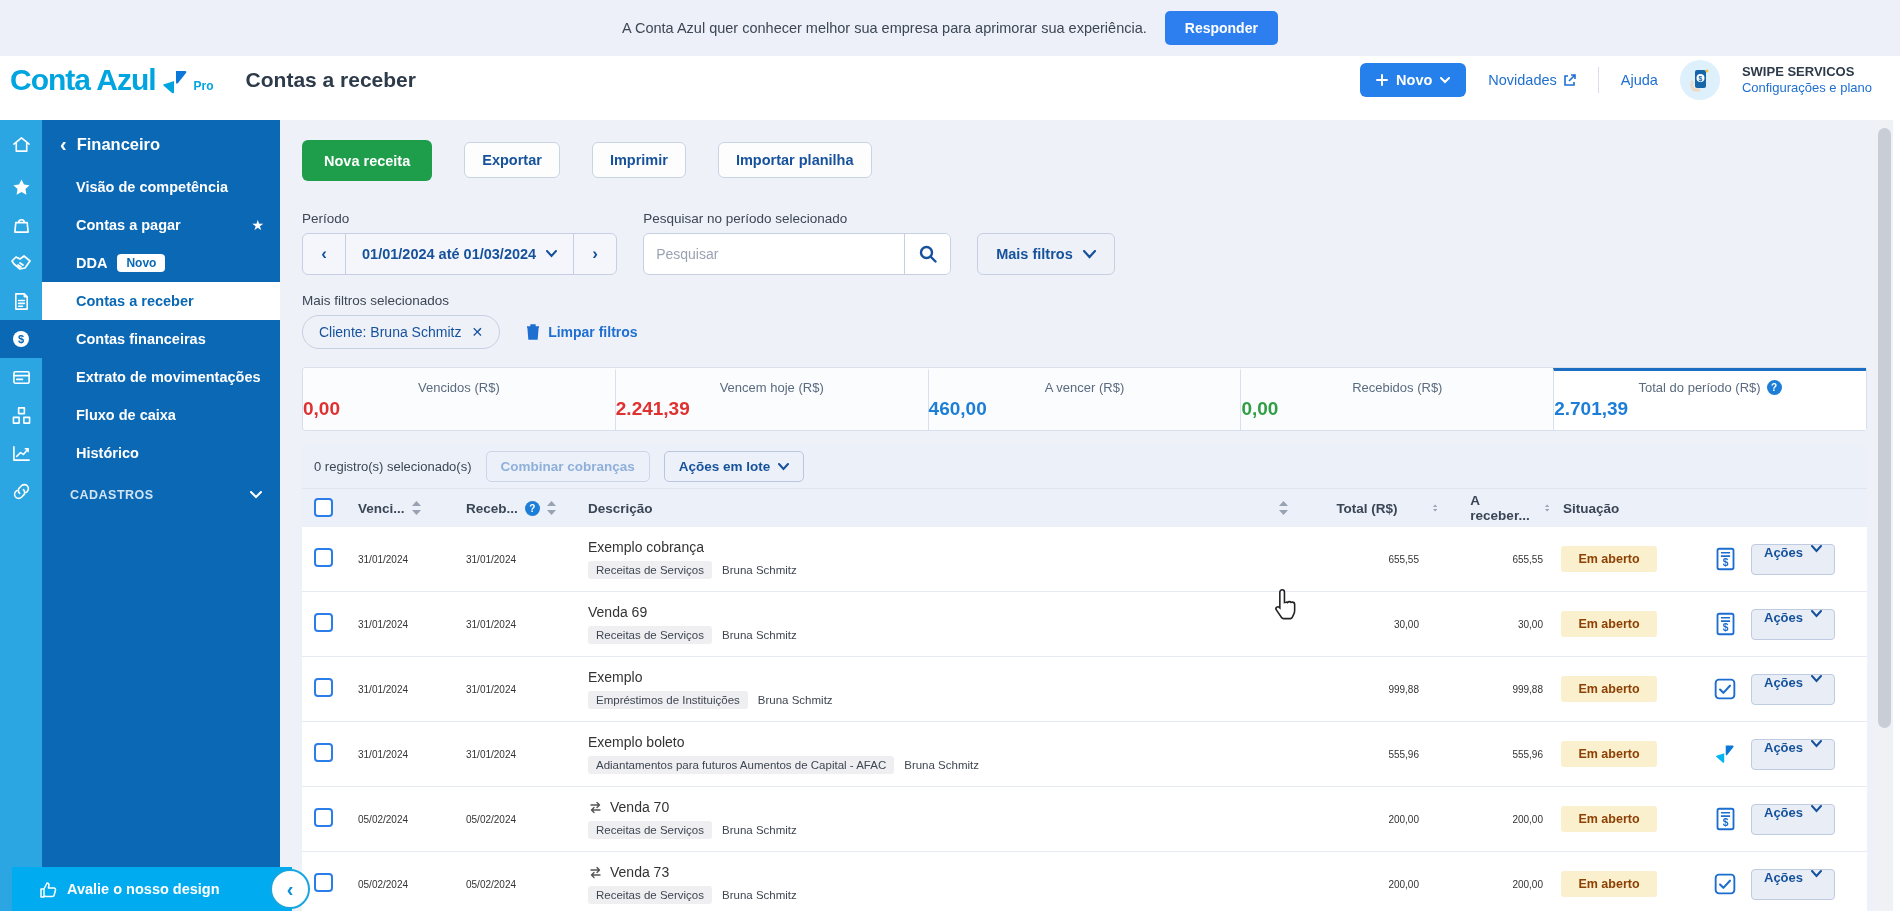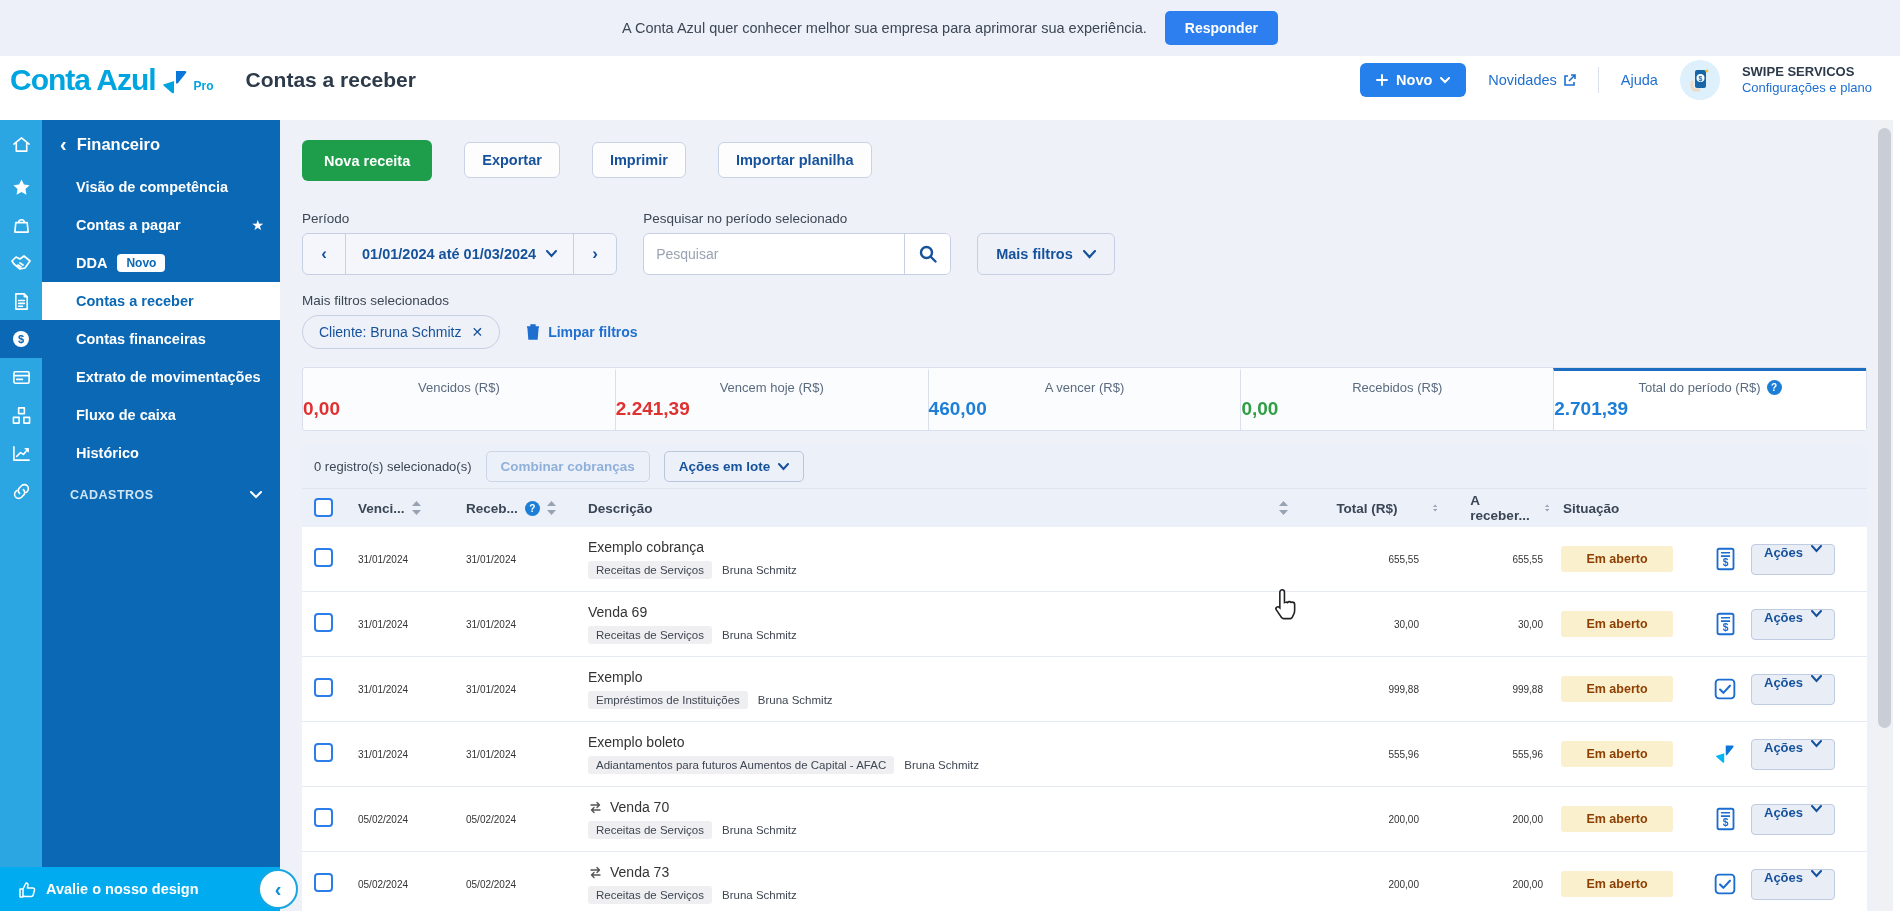--- a/index.html
+++ b/index.html
@@ -40,21 +40,21 @@
   .panel-header { height:48px; display:flex; align-items:center; gap:10px; color:#fff; font-size:16.5px; font-weight:bold; padding-left:18px; cursor:pointer; }
   .panel-header .back { font-size:20px; font-weight:bold; }
   .menu-item { height:38px; display:flex; align-items:center; color:#fff; font-size:14.5px; font-weight:600; padding:0 16px 0 34px; cursor:pointer; }
   .menu-item.active { background:#fff; color:#0b68b4; }
   .menu-item .pin-star { margin-left:auto; font-size:14px; }
   .menu-badge { background:#fff; color:#0b68b4; font-size:12px; font-weight:bold; border-radius:4px; padding:2px 9px; margin-left:10px; }
   .cadastros { height:38px; display:flex; align-items:center; color:#cfe4f5; font-size:12.5px; font-weight:600; letter-spacing:.5px; padding:0 18px 0 28px; margin-top:4px; cursor:pointer; }
   .cadastros svg { margin-left:auto; }
 
   
-  .rate-bar { position:absolute; left:0; bottom:0; width:280px; height:44px; background:#00acef; color:#fff; display:flex; align-items:center; gap:10px; padding-left:19px; font-size:14.5px; font-weight:bold; z-index:5; cursor:pointer; }
+  .rate-bar { position:absolute; left:12px; bottom:0; width:280px; height:44px; background:#00acef; color:#fff; display:flex; align-items:center; gap:10px; padding-left:28px; font-size:14.5px; font-weight:bold; z-index:5; cursor:pointer; }
   .collapse-btn { position:absolute; right:-18px; top:2px; width:40px; height:40px; border-radius:50%; background:#fff; border:2px solid #18a6e0; color:#0d8fd6; font-size:20px; font-weight:bold; cursor:pointer; display:flex; align-items:center; justify-content:center; font-family:inherit; }
 
   
   .main { flex:1; background:#eef1f8; padding:20px 10px 0 22px; overflow:hidden; position:relative; }
 
   .toolbar { display:flex; gap:32px; }
   .btn-primary { background:#1e9e4a; color:#fff; border:none; border-radius:6px; font-size:14.5px; font-weight:bold; padding:0 22px; height:41px; cursor:pointer; font-family:inherit; }
   .btn-outline { background:#fdfdfe; color:#16529c; border:1px solid #c9d3e6; border-radius:6px; font-size:14.5px; font-weight:600; padding:0 17px; height:36px; margin-top:2px; cursor:pointer; font-family:inherit; }
 
   .filters-row { display:flex; align-items:flex-end; gap:26px; margin-top:30px; }
@@ -96,21 +96,21 @@
   .thead { background:#ecf0f8; height:38px; font-size:13.5px; font-weight:600; color:#3a4656; }
   .th { display:flex; align-items:center; gap:7px; }
   .num { justify-content:center; text-align:right; padding-right:6px; }
   .row { background:#fff; border-bottom:1px solid #e6eaf2; height:65px; }
   .cb { width:19px; height:19px; border:2px solid #2b7de9; border-radius:4px; background:#fff; display:inline-block; margin-left:12px; cursor:pointer; }
   .date-cell { font-size:10px; color:#333; }
   .desc-title { font-size:14px; color:#333; display:flex; align-items:center; gap:7px; }
   .desc-meta { display:flex; align-items:center; gap:10px; margin-top:6px; }
   .tag { background:#efeff2; border-radius:3px; padding:3px 8px; font-size:11.5px; color:#3e4652; }
   .client { font-size:11.5px; color:#3e4652; }
-  .badge { background:#fbf0ce; color:#8d4004; font-size:12.5px; font-weight:bold; border-radius:3px; padding:6px 0; width:112px; text-align:center; display:inline-block; margin-left:12px; }
+  .badge { background:#fbf0ce; color:#8d4004; font-size:12.5px; font-weight:bold; border-radius:3px; padding:6px 0; width:96px; text-align:center; display:inline-block; margin-left:12px; }
   .btn-acoes { background:#e9edf6; border:1px solid #bfcbe0; border-radius:4px; color:#16529c; font-size:13px; font-weight:600; height:31px; padding:0 12px; display:flex; gap:8px; cursor:pointer; font-family:inherit; }
   .icon-cell { display:flex; justify-content:center; }
 
   
   .scrollbar { width:17px; background:#f0f1f4; flex-shrink:0; position:relative; }
   .scrollbar .thumb { position:absolute; left:2px; right:2px; top:8px; height:600px; background:#c9cdd6; border-radius:7px; }
   .gutter { width:7px; background:#fff; flex-shrink:0; }
 
   .cursor { position:absolute; left:1272px; top:588px; z-index:50; pointer-events:none; }
   svg { display:block; }

